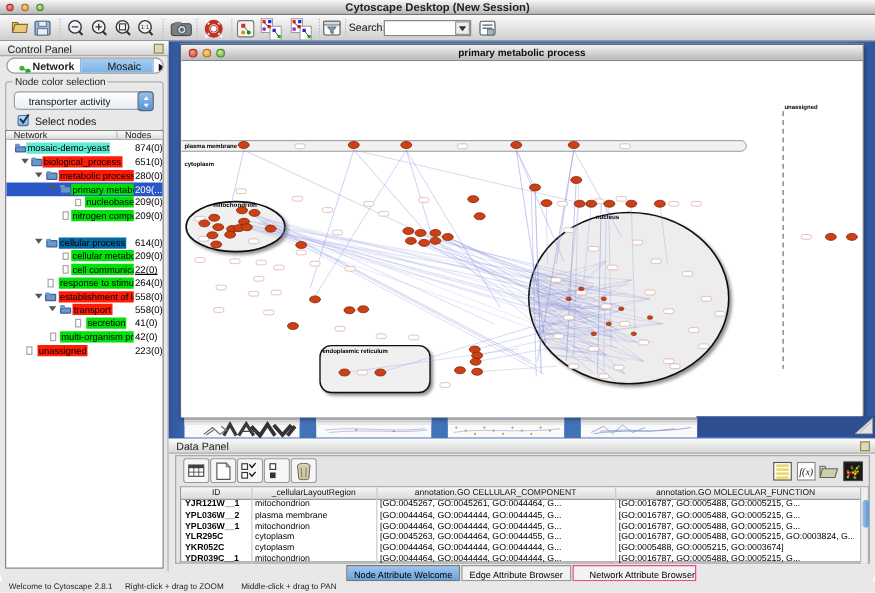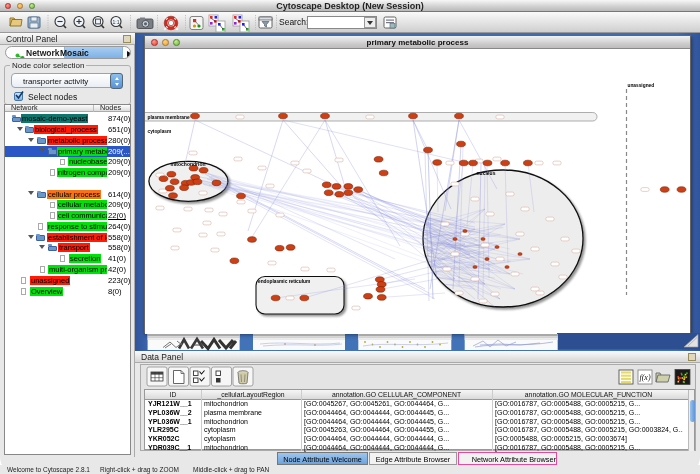--- a/index.html
+++ b/index.html
@@ -103,21 +103,21 @@
     <span class="abs" style="left:58px;top:0;width:59px;height:13px;background:linear-gradient(#a8cdf0,#74aee6);border-left:1px solid #8fb5d8;border-right:1px solid #8fb5d8;"></span>
     <span class="abs" style="left:9px;top:1.5px;width:10px;height:10px;">
       <svg width="10" height="10">
             <circle cx="2.5" cy="2.5" r="2" fill="#3b3"></circle>
             <circle cx="7.5" cy="5" r="2" fill="#2a2"></circle>
             <circle cx="3" cy="8" r="2" fill="#2a2"></circle>
             <path d="M2.5,2.5 L7.5,5 L3,8" stroke="#2a2" stroke-width="0.9" fill="none"></path>
           </svg>
     </span>
     <span class="abs" style="left:20px;top:0;font-size:8.5px;font-weight:bold;color:#222;line-height:13px;">Network</span>
-    <span class="abs" style="left:54px;top:0;font-size:8.5px;font-weight:bold;color:#111;line-height:13px;">Mosaic</span>
+    <span class="abs" style="left:80px;top:0;font-size:8.5px;font-weight:normal;color:#111;line-height:13px;">Mosaic</span>
     <span class="abs" style="left:121px;top:3.5px;width:0;height:0;border-top:3.5px solid transparent;border-bottom:3.5px solid transparent;border-left:5.5px solid #111;"></span>
   </div>
 
   <div class="abs" style="left:4px;top:32px;width:127px;height:40px;border:1px solid #b0b0b0;border-radius:3px;">
     <span class="abs" style="left:5px;top:-5px;background:#e8e8e8;padding:0 2px;font-size:8px;color:#222;">Node color selection</span>
     <span class="abs" style="left:6px;top:7px;width:112px;height:15px;background:linear-gradient(#fff,#e9eef5);border:1px solid #98a4b5;border-radius:4px;">
       <span class="abs" style="left:11px;top:2.5px;font-size:8px;color:#111;">transporter activity</span>
       <span class="abs" style="left:98px;top:-1px;width:13px;height:16px;background:linear-gradient(#8ec0ec,#5792d8);border-radius:3px;border:0.5px solid #567;">
         <span class="abs" style="left:3.5px;top:3px;width:0;height:0;border-left:2.8px solid transparent;border-right:2.8px solid transparent;border-bottom:3.5px solid #fff;"></span>
         <span class="abs" style="left:3.5px;top:8.5px;width:0;height:0;border-left:2.8px solid transparent;border-right:2.8px solid transparent;border-top:3.5px solid #fff;"></span>
@@ -134,21 +134,21 @@
   <div class="abs" style="left:4px;top:71px;width:127px;height:351px;background:#fff;border:1px solid #888;overflow:hidden;">
     <div class="abs" style="left:0;top:0;width:127px;height:7px;background:linear-gradient(#fdfdfd,#dcdcdc);border-bottom:1px solid #aaa;">
       <span class="abs" style="left:6px;top:-1px;font-size:7.3px;color:#222;line-height:8px;">Network</span>
       <span class="abs" style="left:95px;top:-1px;font-size:7.3px;color:#222;line-height:8px;">Nodes</span>
       <span class="abs" style="left:88px;top:0;width:1px;height:7px;background:#bbb;"></span>
     </div>
     <div class="abs" style="left:0;top:8px;width:127px;height:343px;">
           <div style="position:absolute;left:0;top:1.0px;width:100%;height:10.8px;">
             <span style="position:absolute;left:7px;top:2.6px;width:8.5px;height:5.8px;background:#6b96c8;border:0.5px solid #3c62a0;border-radius:1px;"></span>
             <span style="position:absolute;left:7px;top:1.4px;width:4px;height:2px;background:#6b96c8;border-radius:1px 1px 0 0;"></span>
-            <span style="position:absolute;left:16px;top:0.4px;height:9px;background:#0f766e;color:#000;font-size:7.5px;line-height:9px;padding:0 1px;white-space:nowrap;overflow:hidden;max-width:86px;">mosaic-demo-yeast</span>
+            <span style="position:absolute;left:16px;top:0.4px;height:9px;background:#5eead4;color:#000;font-size:7.5px;line-height:9px;padding:0 1px;white-space:nowrap;overflow:hidden;max-width:86px;">mosaic-demo-yeast</span>
             <span style="position:absolute;left:103px;top:0.4px;font-size:7.7px;line-height:9px;color:#000;white-space:nowrap;">874(0)</span>
           </div>
           <div style="position:absolute;left:0;top:11.8px;width:100%;height:10.8px;">
             <span style="position:absolute;left:12px;top:2.2px;width:0;height:0;border-left:3.2px solid transparent;border-right:3.2px solid transparent;border-top:4.5px solid #555;"></span>
             <span style="position:absolute;left:20px;top:2.6px;width:8.5px;height:5.8px;background:#6b96c8;border:0.5px solid #3c62a0;border-radius:1px;"></span>
             <span style="position:absolute;left:20px;top:1.4px;width:4px;height:2px;background:#6b96c8;border-radius:1px 1px 0 0;"></span>
             <span style="position:absolute;left:29px;top:0.4px;height:9px;background:#ff1c06;color:#000;font-size:7.5px;line-height:9px;padding:0 1px;white-space:nowrap;overflow:hidden;max-width:73px;">biological_process</span>
             <span style="position:absolute;left:103px;top:0.4px;font-size:7.7px;line-height:9px;color:#000;white-space:nowrap;">651(0)</span>
           </div>
           <div style="position:absolute;left:0;top:22.5px;width:100%;height:10.8px;">
@@ -172,21 +172,21 @@
           </div>
           <div style="position:absolute;left:0;top:54.8px;width:100%;height:10.8px;">
             <span style="position:absolute;left:45px;top:1.6px;width:5.4px;height:6.8px;background:#fff;border:0.6px solid #aaa;"></span>
             <span style="position:absolute;left:52px;top:0.4px;height:9px;background:#00e109;color:#000;font-size:7.5px;line-height:9px;padding:0 1px;white-space:nowrap;overflow:hidden;max-width:50px;">nitrogen compo</span>
             <span style="position:absolute;left:103px;top:0.4px;font-size:7.7px;line-height:9px;color:#000;white-space:nowrap;">209(0)</span>
           </div>
           <div style="position:absolute;left:0;top:76.3px;width:100%;height:10.8px;">
             <span style="position:absolute;left:23px;top:2.2px;width:0;height:0;border-left:3.2px solid transparent;border-right:3.2px solid transparent;border-top:4.5px solid #555;"></span>
             <span style="position:absolute;left:32px;top:2.6px;width:8.5px;height:5.8px;background:#6b96c8;border:0.5px solid #3c62a0;border-radius:1px;"></span>
             <span style="position:absolute;left:32px;top:1.4px;width:4px;height:2px;background:#6b96c8;border-radius:1px 1px 0 0;"></span>
-            <span style="position:absolute;left:42px;top:0.4px;height:9px;background:#f97316;color:#000;font-size:7.5px;line-height:9px;padding:0 1px;white-space:nowrap;overflow:hidden;max-width:60px;">cellular process</span>
+            <span style="position:absolute;left:42px;top:0.4px;height:9px;background:#0369a1;color:#000;font-size:7.5px;line-height:9px;padding:0 1px;white-space:nowrap;overflow:hidden;max-width:60px;">cellular process</span>
             <span style="position:absolute;left:103px;top:0.4px;font-size:7.7px;line-height:9px;color:#000;white-space:nowrap;">614(0)</span>
           </div>
           <div style="position:absolute;left:0;top:87.1px;width:100%;height:10.8px;">
             <span style="position:absolute;left:45px;top:1.6px;width:5.4px;height:6.8px;background:#fff;border:0.6px solid #aaa;"></span>
             <span style="position:absolute;left:52px;top:0.4px;height:9px;background:#00e109;color:#000;font-size:7.5px;line-height:9px;padding:0 1px;white-space:nowrap;overflow:hidden;max-width:50px;">cellular metabo</span>
             <span style="position:absolute;left:103px;top:0.4px;font-size:7.7px;line-height:9px;color:#000;white-space:nowrap;">209(0)</span>
           </div>
           <div style="position:absolute;left:0;top:97.8px;width:100%;height:10.8px;">
             <span style="position:absolute;left:45px;top:1.6px;width:5.4px;height:6.8px;background:#fff;border:0.6px solid #aaa;"></span>
             <span style="position:absolute;left:52px;top:0.4px;height:9px;background:#00e109;color:#000;font-size:7.5px;line-height:9px;padding:0 1px;white-space:nowrap;overflow:hidden;max-width:50px;">cell communicat</span>
@@ -218,25 +218,20 @@
           </div>
           <div style="position:absolute;left:0;top:151.6px;width:100%;height:10.8px;">
             <span style="position:absolute;left:35px;top:1.6px;width:5.4px;height:6.8px;background:#fff;border:0.6px solid #aaa;"></span>
             <span style="position:absolute;left:43px;top:0.4px;height:9px;background:#00e109;color:#000;font-size:7.5px;line-height:9px;padding:0 1px;white-space:nowrap;overflow:hidden;max-width:59px;">multi-organism pro</span>
             <span style="position:absolute;left:103px;top:0.4px;font-size:7.7px;line-height:9px;color:#000;white-space:nowrap;">42(0)</span>
           </div>
           <div style="position:absolute;left:0;top:162.4px;width:100%;height:10.8px;">
             <span style="position:absolute;left:16px;top:1.6px;width:5.4px;height:6.8px;background:#fff;border:0.6px solid #aaa;"></span>
             <span style="position:absolute;left:25px;top:0.4px;height:9px;background:#ff1c06;color:#000;font-size:7.5px;line-height:9px;padding:0 1px;white-space:nowrap;overflow:hidden;max-width:77px;">unassigned</span>
             <span style="position:absolute;left:103px;top:0.4px;font-size:7.7px;line-height:9px;color:#000;white-space:nowrap;">223(0)</span>
-          </div>
-          <div style="position:absolute;left:0;top:173.2px;width:100%;height:10.8px;">
-            <span style="position:absolute;left:16px;top:1.6px;width:5.4px;height:6.8px;background:#fff;border:0.6px solid #aaa;"></span>
-            <span style="position:absolute;left:25px;top:0.4px;height:9px;background:#00e109;color:#000;font-size:7.5px;line-height:9px;padding:0 1px;white-space:nowrap;overflow:hidden;max-width:77px;">Overview</span>
-            <span style="position:absolute;left:103px;top:0.4px;font-size:7.7px;line-height:9px;color:#000;white-space:nowrap;">8(0)</span>
           </div>
         </div>
   </div>
 </div>
 
 <div class="abs" style="left:135px;top:33px;width:565px;height:318px;background:linear-gradient(90deg,#31549b,#4272b8 4%,#4272b8 96%,#31549b);">
 
   <div class="abs" style="left:9px;top:2px;width:547px;height:298px;background:#fff;border:1px solid #666;box-shadow:1px 2px 4px rgba(0,0,0,0.45);">
     <div class="abs" style="left:0;top:0;width:545px;height:13px;background:linear-gradient(#f2f2f2,#c9c9c9 70%,#bdbdbd);border-bottom:1px solid #888;">
       <span class="abs" style="left:6px;top:3.2px;width:6.5px;height:6.5px;border-radius:50%;background:radial-gradient(circle at 35% 30%,#ff9a90,#dd4136);border:0.5px solid #a33;"></span>

